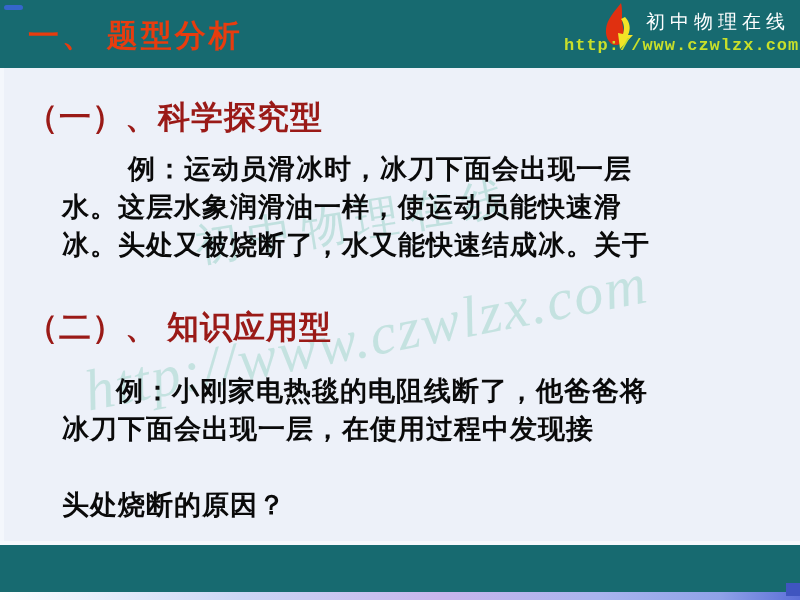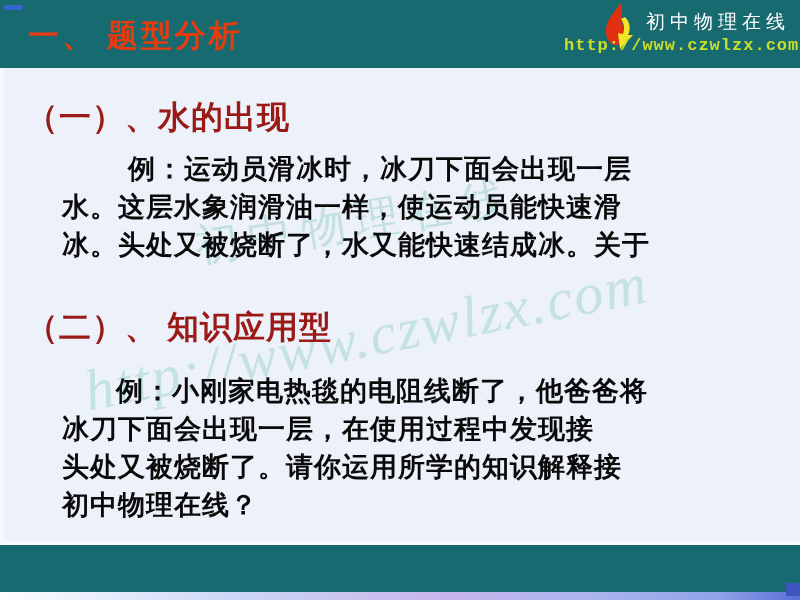--- a/index.html
+++ b/index.html
@@ -172,30 +172,29 @@
     <div class="site-name">初中物理在线</div>
     <div class="site-url">http://www.czwlzx.com</div>
   </div>
 
   <div class="content">
     <div class="left-edge"></div>
 
     <div class="watermark-cn">初中物理在线</div>
     <div class="watermark-url">http://www.czwlzx.com</div>
 
-    <div class="heading heading-1">（一）、水的出现</div>
+    <div class="heading heading-1">（一）、科学探究型</div>
     <div class="para-line p1-l2">水。这层水象润滑油一样，使运动员能快速滑</div>
     <div class="para-line p1-l1">例：运动员滑冰时，冰刀下面会出现一层</div>
     <div class="para-line p1-l3">冰。头处又被烧断了，水又能快速结成冰。关于</div>
 
     <div class="heading heading-2">（二）、 知识应用型</div>
     <div class="para-line p2-l1">例：小刚家电热毯的电阻线断了，他爸爸将</div>
     <div class="para-line p2-l2">冰刀下面会出现一层，在使用过程中发现接</div>
-    <div class="para-line p2-l3">头处又被烧断了。请你运用所学的知识解释接</div>
-    <div class="para-line p2-l4">初中物理在线？</div>
+    <div class="para-line p2-l4">头处烧断的原因？</div>
   </div>
 
   <div class="pre-footer-line"></div>
   <div class="footer-band"></div>
   <div class="footer-gradient"></div>
   <div class="corner-blue-square"></div>
 
 </div>
 
 </body></html>

